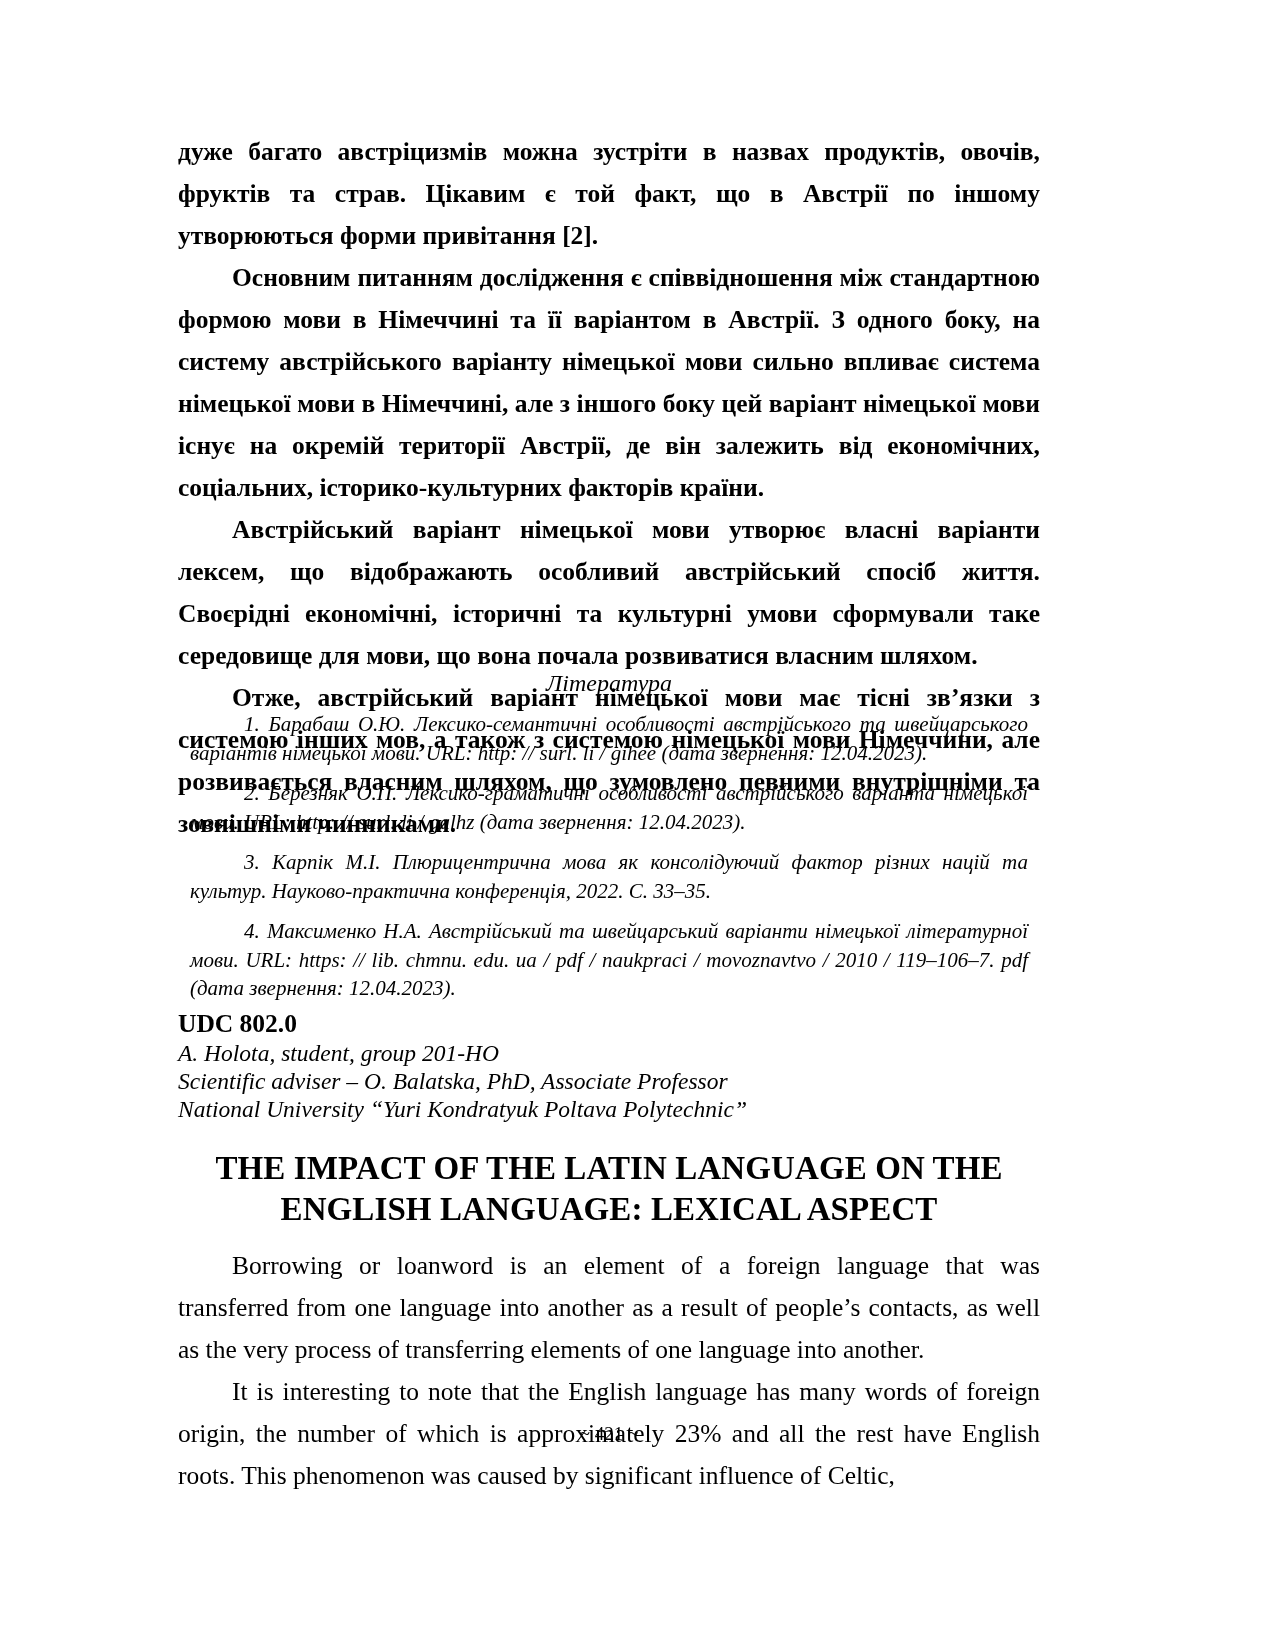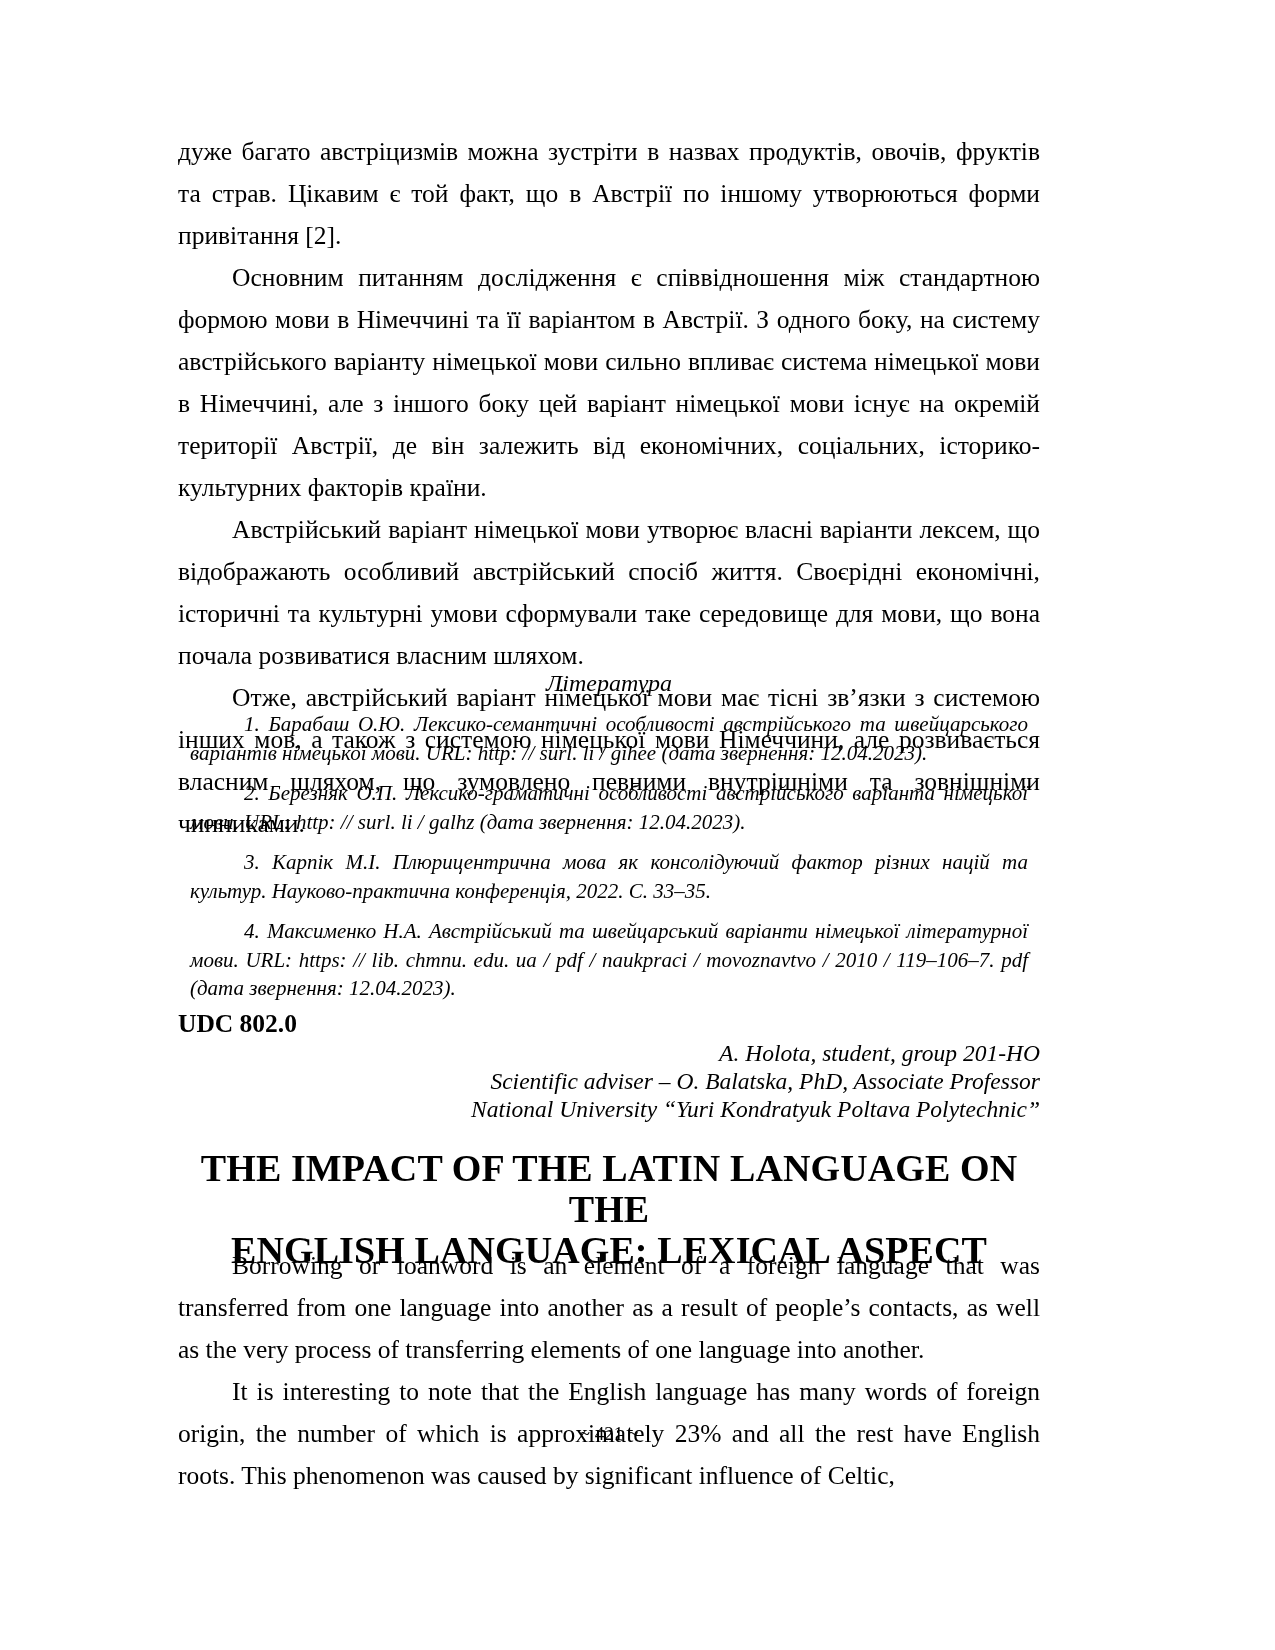--- a/index.html
+++ b/index.html
@@ -33,20 +33,21 @@
     hyphens: none;
   }
   .body-par.first {
     text-indent: 0;
   }
   #ua-block {
     position: absolute;
     left: 0;
     top: 131px;
     width: 862px;
+    font-weight: bold;
   }
   
   #lit-heading {
     position: absolute;
     left: 0;
     top: 668px;
     width: 862px;
     text-align: center;
     font-style: italic;
     font-size: 24px;
@@ -76,37 +77,36 @@
     font-weight: bold;
     font-size: 25.5px;
     line-height: 32px;
   }
   
   #author-block {
     position: absolute;
     left: 0;
     top: 1039px;
     width: 862px;
-    text-align: right;
     font-style: italic;
     font-size: 23.5px;
     line-height: 28px;
   }
   #author-block div {
     white-space: nowrap;
   }
   
   #article-title {
     position: absolute;
     left: 0;
     top: 1148px;
     width: 862px;
     text-align: center;
     font-weight: bold;
-    font-size: 38px;
+    font-size: 33px;
     line-height: 41px;
     letter-spacing: 0.1px;
   }
   
   #en-block {
     position: absolute;
     left: 0;
     top: 1245px;
     width: 862px;
   }

